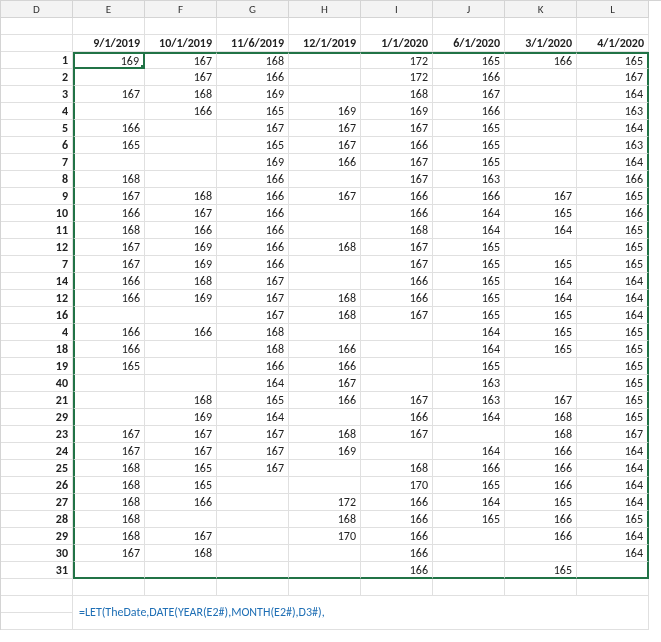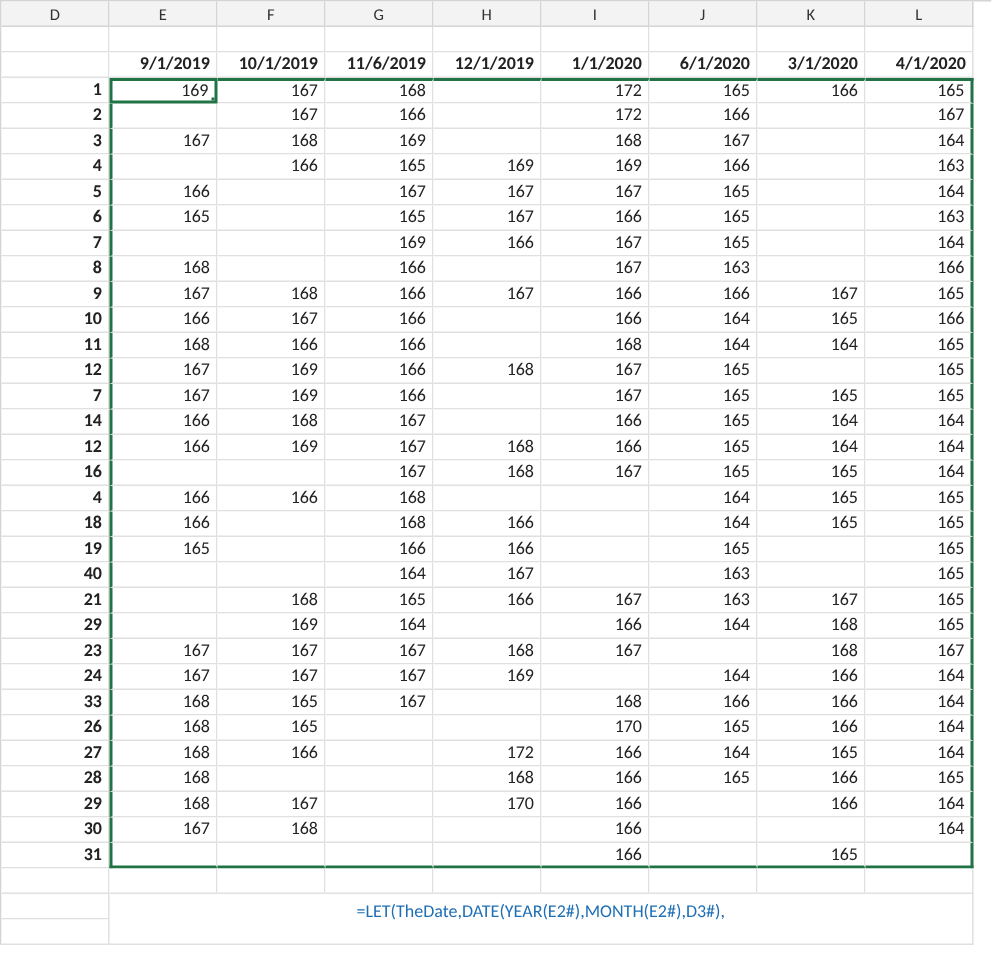--- a/index.html
+++ b/index.html
@@ -64,20 +64,21 @@
   .formula-wrap {
     grid-column: 2 / span 8;
     grid-row: span 3;
     border-right: 1px solid #e0e0e0;
     border-bottom: 1px solid #e0e0e0;
     font-size: 12px;
     color: #1f6fb5;
     padding: 4px 6px;
     line-height: 1.35;
     display: flex;
+    flex-direction: column;
     justify-content: center;
     align-items: flex-start;
     font-family: Calibri, Arial, sans-serif;
   }
 </style>
 </head>
 <body>
 
 <div class="sheet" id="sheet" style="grid-template-columns: repeat(9, 72px);">
     <div class="colhdr">D</div>
@@ -316,21 +317,21 @@
     <div class="cell right sel-r">167</div>
     <div class="cell right bold">24</div>
     <div class="cell right sel-l">167</div>
     <div class="cell right ">167</div>
     <div class="cell right ">167</div>
     <div class="cell right ">169</div>
     <div class="cell right "></div>
     <div class="cell right ">164</div>
     <div class="cell right ">166</div>
     <div class="cell right sel-r">164</div>
-    <div class="cell right bold">33</div>
+    <div class="cell right bold">25</div>
     <div class="cell right sel-l">168</div>
     <div class="cell right ">165</div>
     <div class="cell right ">167</div>
     <div class="cell right "></div>
     <div class="cell right ">168</div>
     <div class="cell right ">166</div>
     <div class="cell right ">166</div>
     <div class="cell right sel-r">164</div>
     <div class="cell right bold">26</div>
     <div class="cell right sel-l">168</div>

